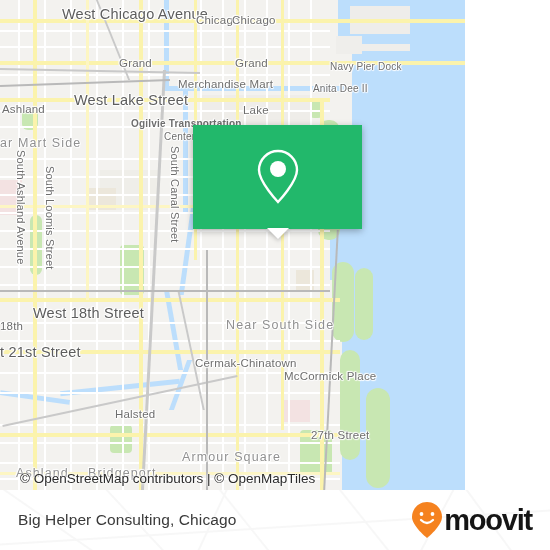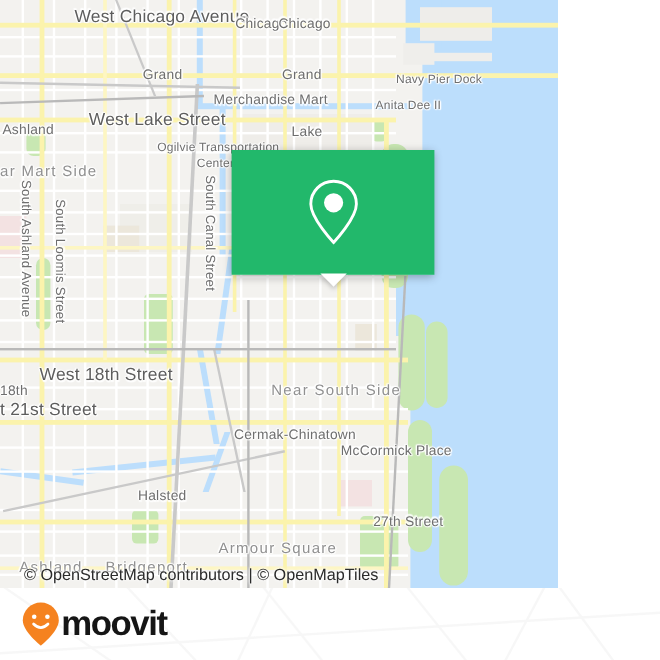--- a/index.html
+++ b/index.html
@@ -298,26 +298,26 @@
         <div class="lbl mid" style="left: 196px; top: 14px;">Chicago</div>
         <div class="lbl mid" style="left: 232px; top: 14px;">Chicago</div>
         <div class="lbl mid" style="left: 119px; top: 57px;">Grand</div>
         <div class="lbl mid" style="left: 235px; top: 57px;">Grand</div>
         <div class="lbl mid" style="left: 178px; top: 78px;">Merchandise Mart</div>
         <div class="lbl small" style="left: 330px; top: 61px;">Navy Pier Dock</div>
         <div class="lbl small" style="left: 313px; top: 83px;">Anita Dee II</div>
         <div class="lbl big" style="left: 74px; top: 92px;">West Lake Street</div>
         <div class="lbl mid" style="left: 243px; top: 104px;">Lake</div>
         <div class="lbl mid" style="left: 2px; top: 103px;">Ashland</div>
-        <div class="lbl small" style="left: 131px; top: 118px;">Ogilvie Transportation</div>
+        <div class="lbl small" style="left: 131px; top: 118px; font-weight: bold;">Ogilvie Transportation</div>
         <div class="lbl small" style="left: 164px; top: 131px;">Center</div>
         <div class="lbl area" style="left: 0px; top: 136px;">ar Mart Side</div>
         <div class="lbl big" style="left: 33px; top: 305px;">West 18th Street</div>
         <div class="lbl mid" style="left: 0px; top: 320px;">18th</div>
-        <div class="lbl big" style="left: 0px; top: 334px;">t 21st Street</div>
+        <div class="lbl big" style="left: 0px; top: 344px;">t 21st Street</div>
         <div class="lbl area" style="left: 226px; top: 318px;">Near South Side</div>
         <div class="lbl mid" style="left: 195px; top: 357px;">Cermak-Chinatown</div>
         <div class="lbl mid" style="left: 284px; top: 370px;">McCormick Place</div>
         <div class="lbl mid" style="left: 311px; top: 429px;">27th Street</div>
         <div class="lbl mid" style="left: 115px; top: 408px;">Halsted</div>
         <div class="lbl area" style="left: 182px; top: 450px;">Armour Square</div>
         <div class="lbl area" style="left: 16px; top: 466px;">Ashland</div>
         <div class="lbl area" style="left: 88px; top: 466px;">Bridgeport</div>
       </div>
     <div id="map-vlabels">
@@ -347,20 +347,21 @@
         <path d="M180 -10 L300 140"></path>
         <path d="M300 -10 L420 140"></path>
         <path d="M430 -10 L540 140"></path>
         <path d="M-10 95 L560 60"></path>
         <path d="M-10 130 L560 110"></path>
         <path d="M250 -10 L180 140"></path>
         <path d="M480 -10 L400 140"></path>
       </g>
     </svg>
     <div id="footer-inner">
+      <span id="footer-title">Big Helper Consulting, Chicago</span>
       <div id="brand">
         <svg width="32" height="38" viewBox="0 0 32 38">
           <path d="M16 1 C7.7 1 1 7.7 1 16 C1 25 16 37 16 37 C16 37 31 25 31 16 C31 7.7 24.3 1 16 1 Z" fill="#f5821f"></path>
           <circle cx="10.5" cy="13" r="1.9" fill="#ffffff"></circle>
           <circle cx="21.5" cy="13" r="1.9" fill="#ffffff"></circle>
           <path d="M10 19 Q16 25 22 19" stroke="#ffffff" stroke-width="2.3" fill="none" stroke-linecap="round"></path>
         </svg>
         <span id="brand-wordmark">moovit</span>
       </div>
     </div>

